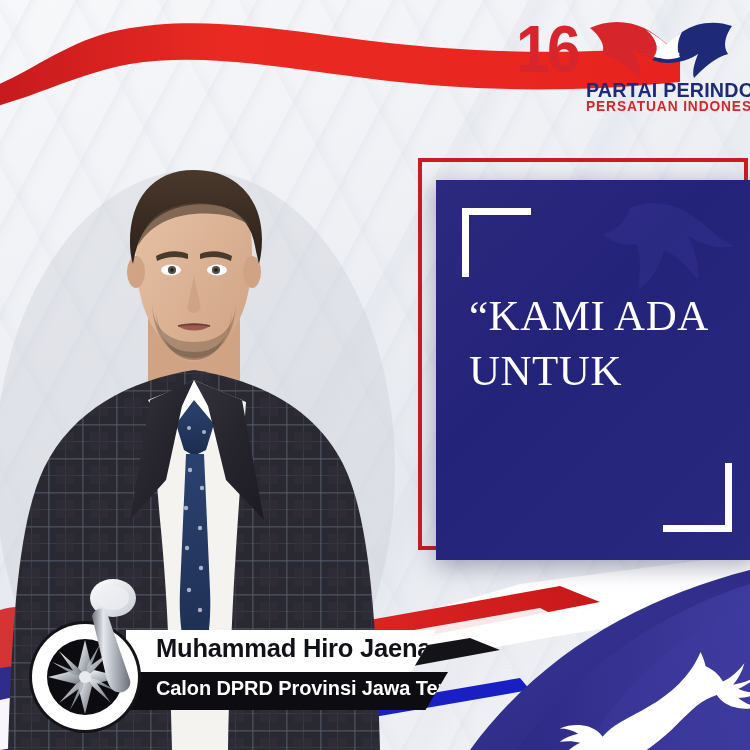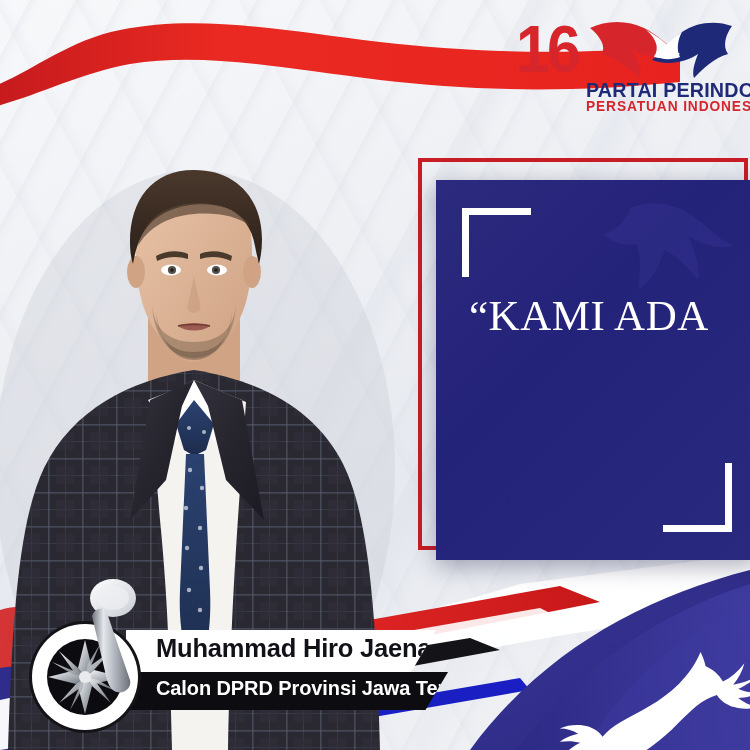--- a/index.html
+++ b/index.html
@@ -265,20 +265,21 @@
     <div class="quote-box">
       <svg class="quote-eagle-wm" viewBox="0 0 170 150">
         <path fill="#3d3a9a" d="M36,24 C54,16 78,18 96,30 C112,40 124,56 140,62
           C124,66 108,60 94,52 C100,66 106,80 104,96 C94,84 84,72 70,66
           C66,82 58,96 44,106 C46,90 48,74 42,60 C30,62 18,58 8,50 C20,48 30,40 36,24 Z"></path>
       </svg>
       <div class="bracket tl"></div>
       <div class="bracket br"></div>
       <div class="quote-text">
         <span class="ln">“KAMI ADA</span>
+        <span class="ln">UNTUK</span>
       </div>
     </div>
   </div>
 
   <div class="logo">
     <div class="num">16</div>
     <svg class="wings" viewBox="0 0 146 62">
       <path fill="#d6262c" d="M2,10 C18,2 40,2 56,10 C70,17 80,28 92,36 C76,42 58,40 44,32
         C50,42 54,52 52,60 C40,50 28,40 14,36 C18,28 12,18 2,10 Z"></path>
       <path fill="#1e2a78" d="M144,8 C128,2 108,4 94,14 C82,22 74,34 64,42 C80,48 98,44 110,36

